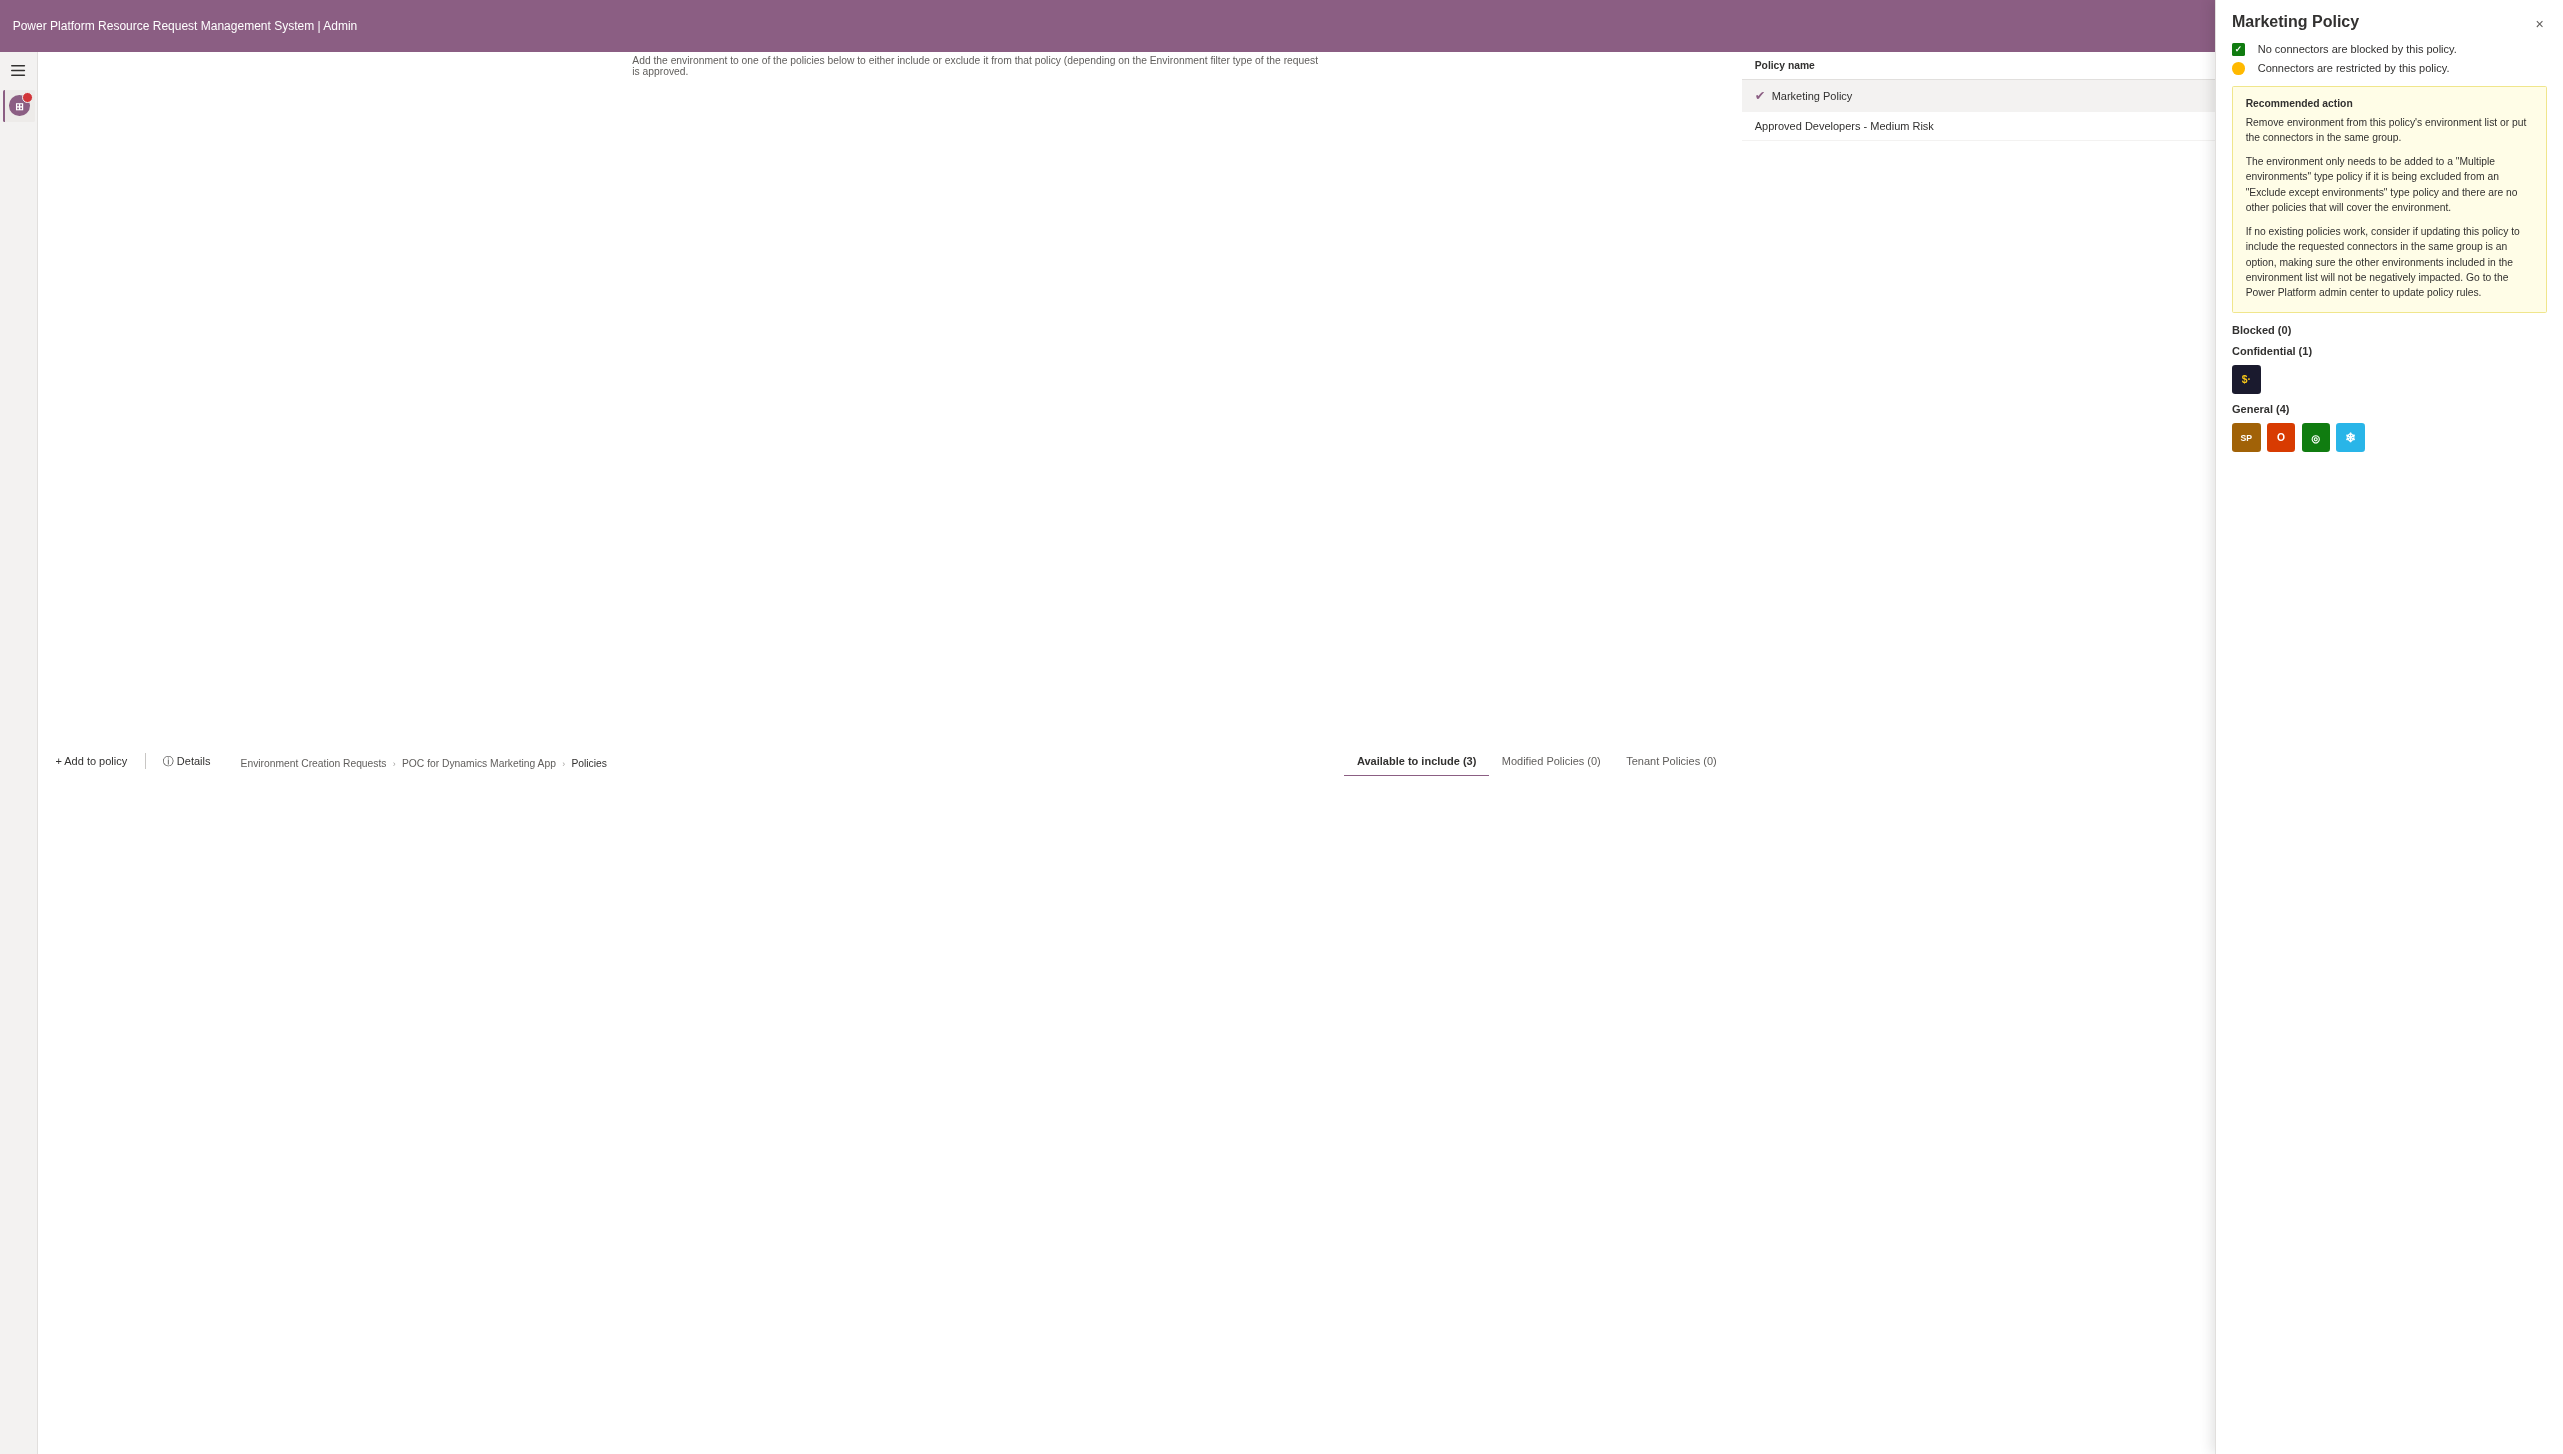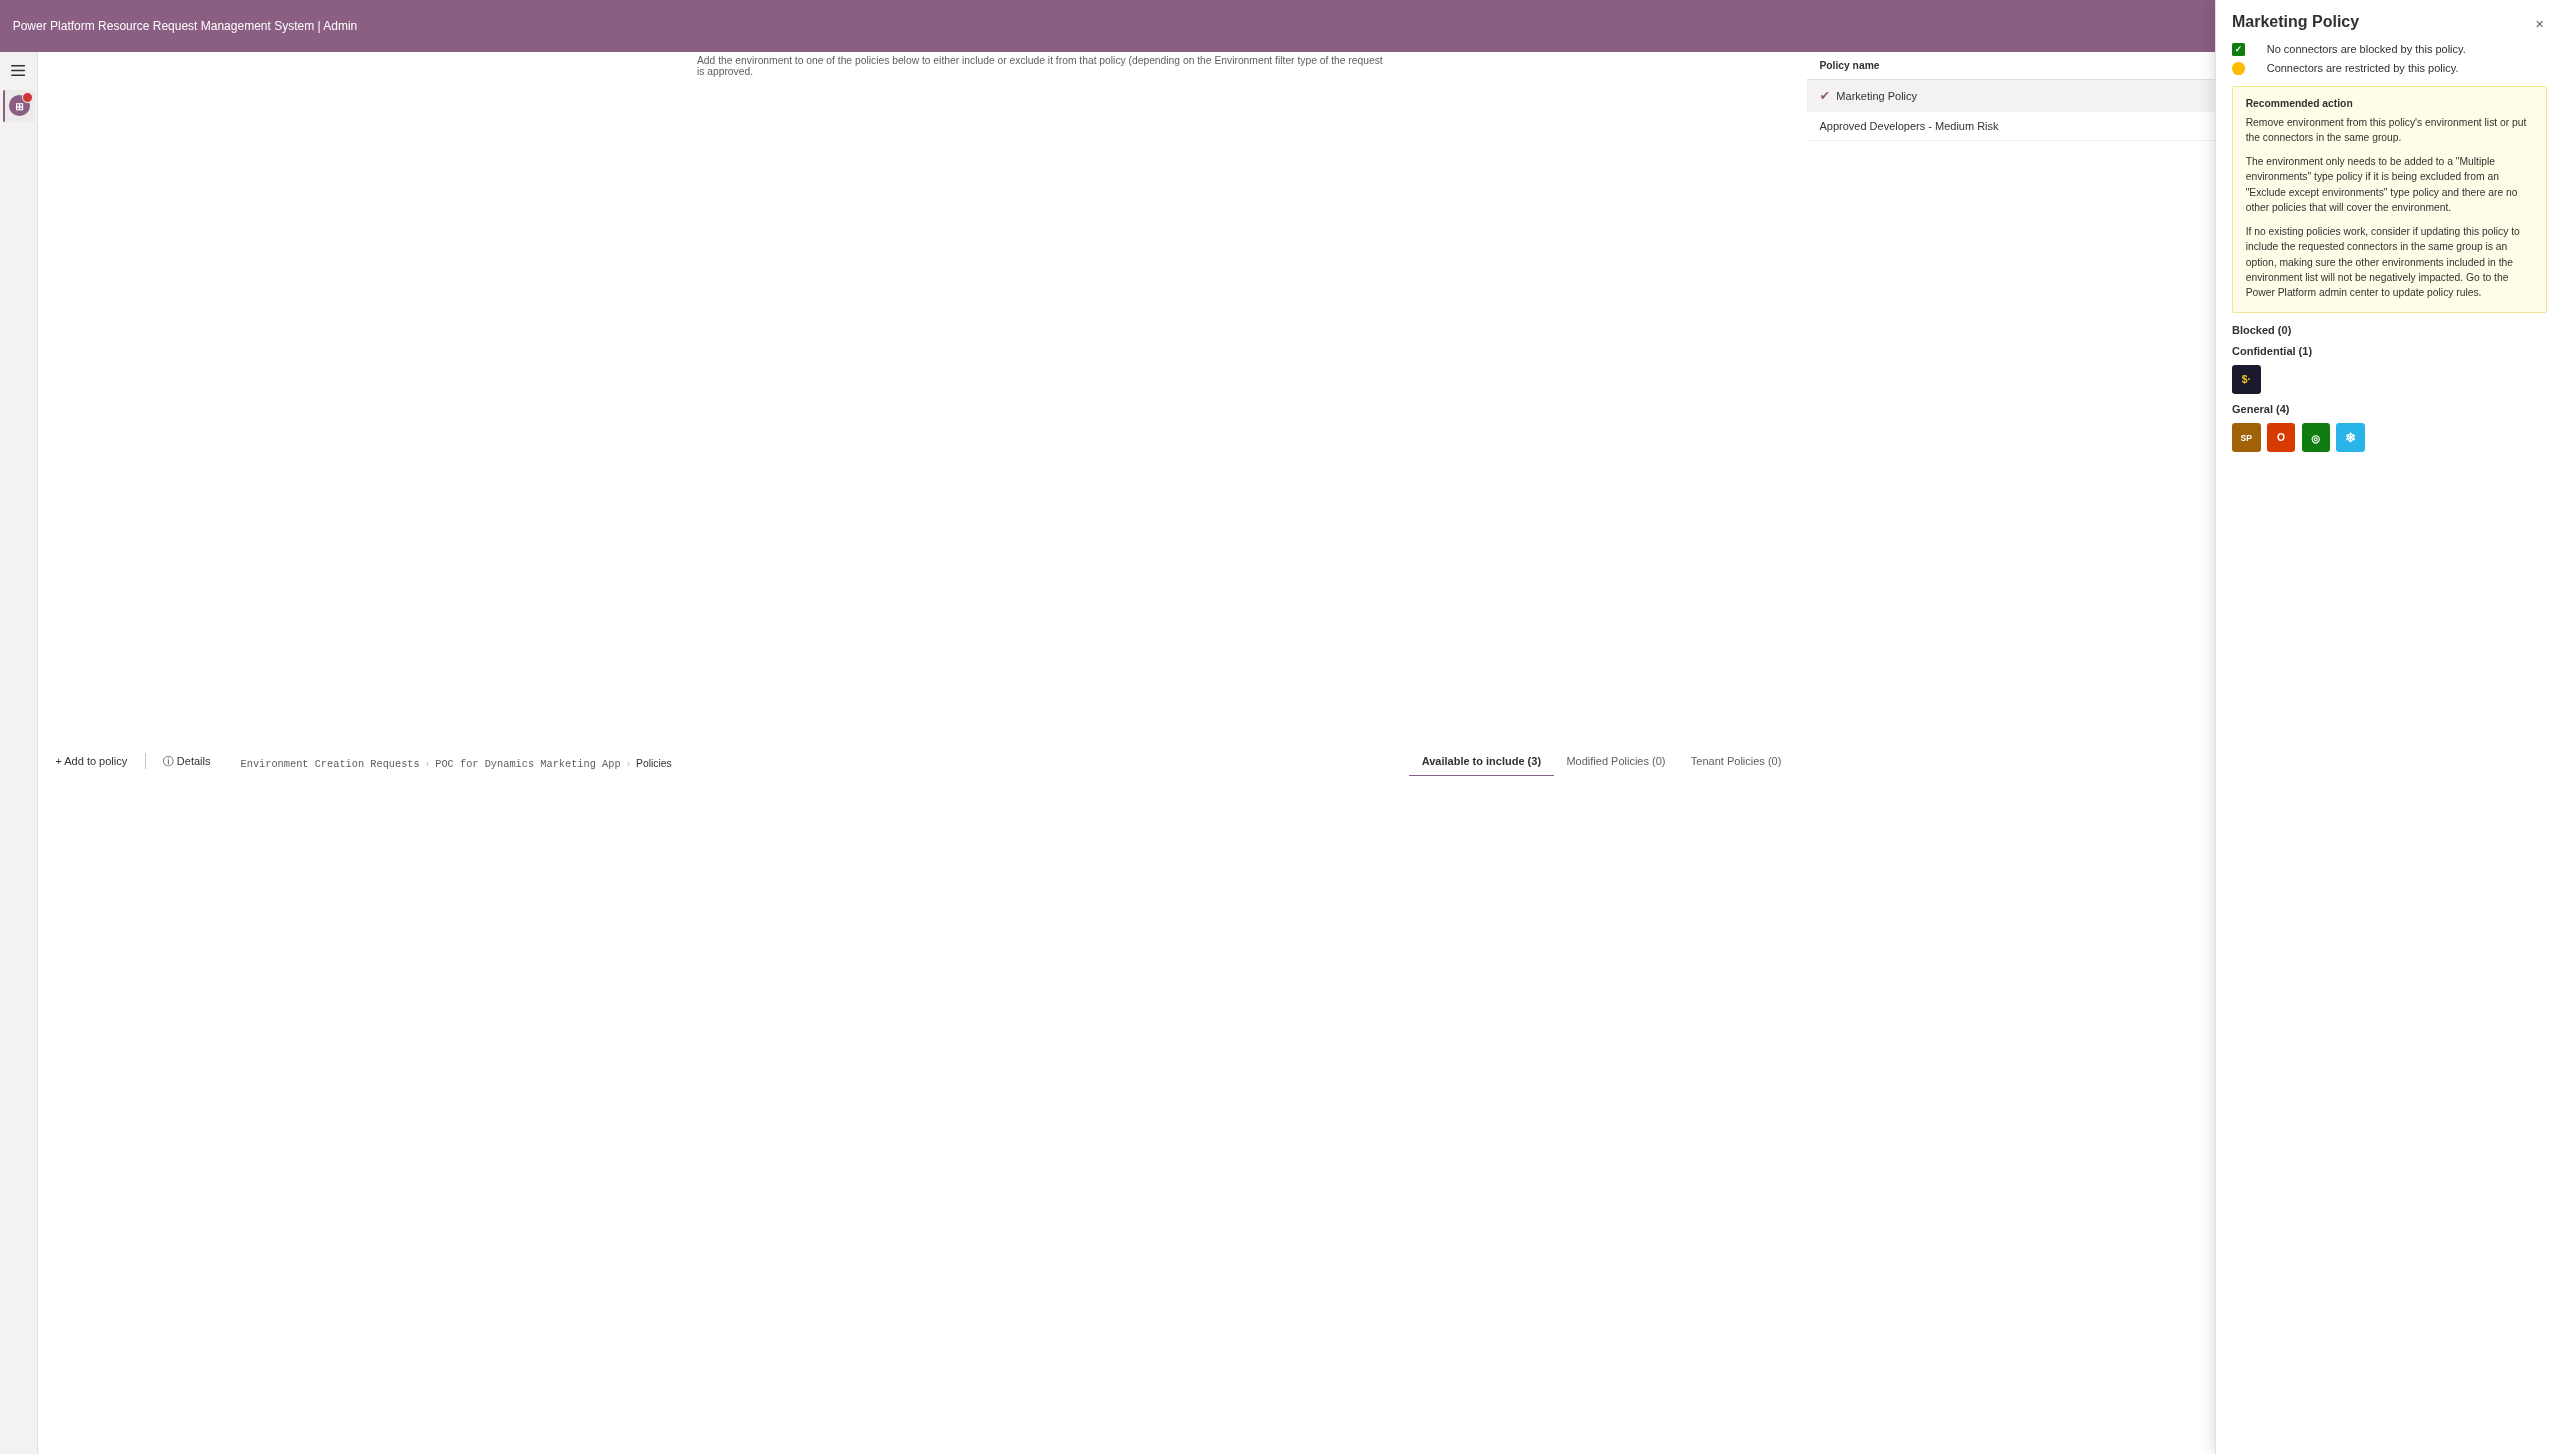--- a/index.html
+++ b/index.html
@@ -121,21 +121,20 @@
       align-items: center;
       gap: 6.3px;
       padding: 8px 12.7px 3.2px 12.7px;
       font-size: 10.3px;
       color: #605e5c;
     }
     .breadcrumb a {
       color: #605e5c;
       text-decoration: none;
       cursor: pointer;
-      font-family: Liberation Mono, monospace;
     }
     .breadcrumb-arrow { color: #a19f9d; font-size: 8.7px; }
     .breadcrumb-current { color: #323130; font-weight: 500; }
 
     
     .page-desc {
       padding: 3.2px 12.7px 9.5px 12.7px;
       font-size: 10.3px;
       color: #605e5c;
       max-width: 712px;
@@ -233,21 +232,21 @@
 
     .panel-body {
       padding: 0 16px 16px 16px;
       flex: 1;
       overflow-y: auto;
     }
 
     .status-line {
       display: flex;
       align-items: center;
-      gap: 22px;
+      gap: 13px;
       margin-bottom: 6.3px;
       font-size: 11px;
     }
     .status-dot-green {
       width: 12.7px; height: 12.7px;
       background: #107c10;
       border-radius: 1.6px;
       display: flex; align-items: center; justify-content: center;
       flex-shrink: 0;
     }

